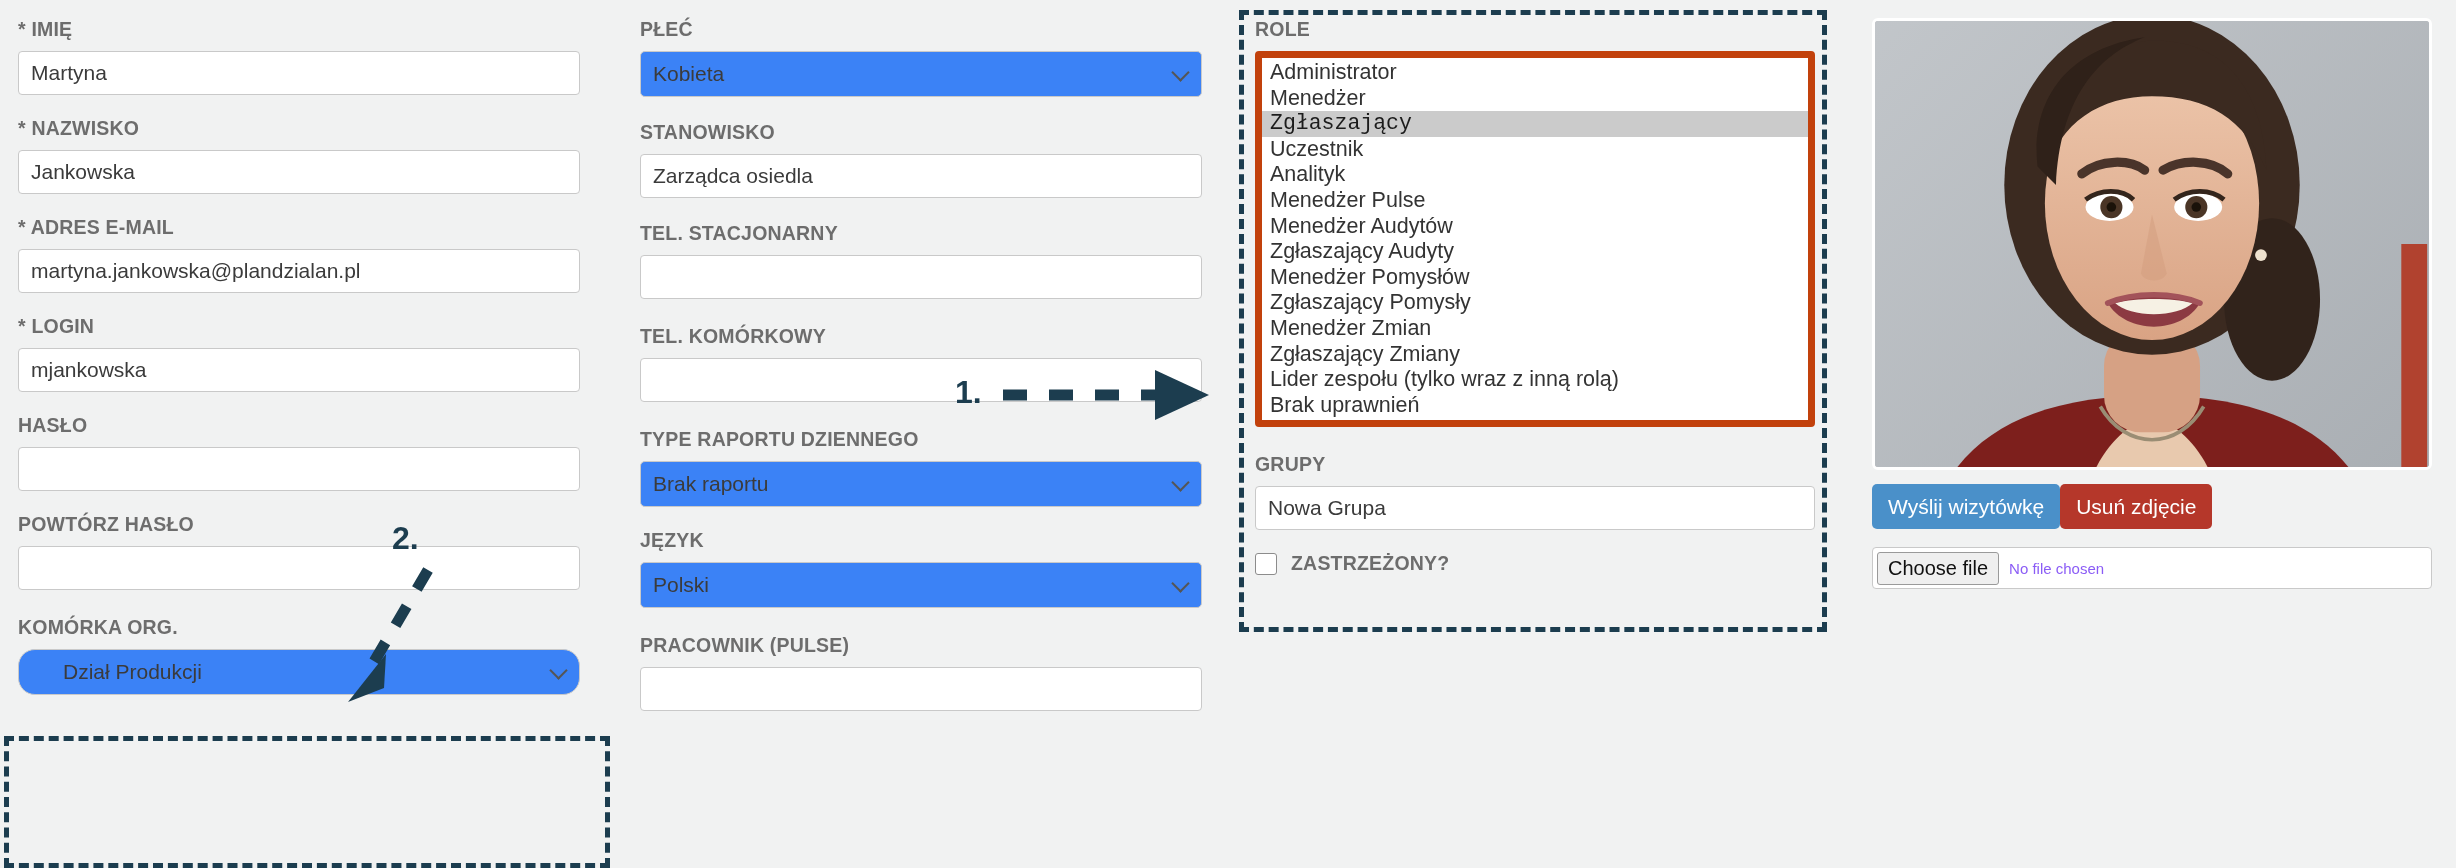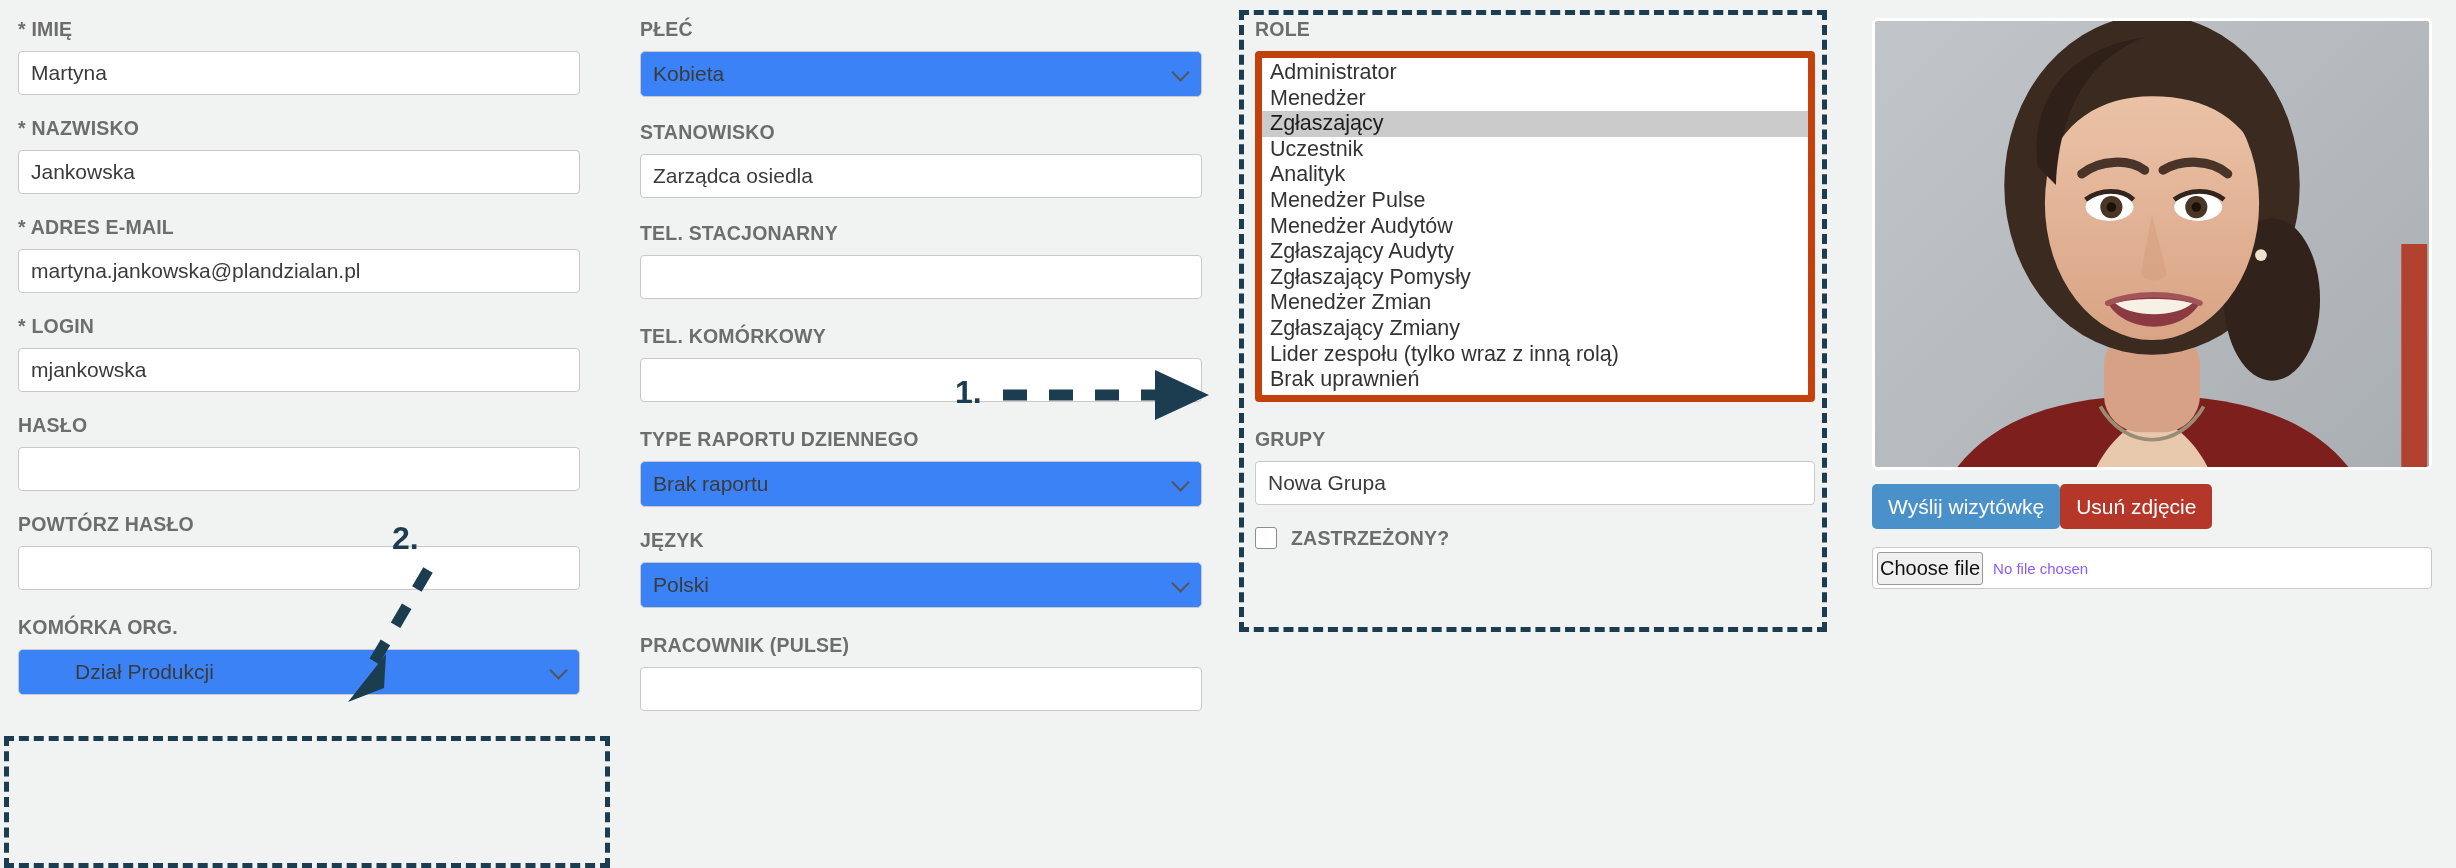--- a/index.html
+++ b/index.html
@@ -62,21 +62,21 @@
   }
   .sel .chev {
     position: absolute;
     right: 14px; top: 50%;
     width: 13px; height: 13px;
     margin-top: -8px;
     border-right: 2px solid #555;
     border-bottom: 2px solid #555;
     transform: rotate(45deg);
   }
-  .sel.indent { padding-left: 56px; }
+  .sel.indent { padding-left: 44px; border-radius: 17px; }
 
   .fgroup { margin-bottom: 22px; }
 
   
   .col {
     position: absolute;
     top: 18px;
   }
   .col-1 { left: 18px;   width: 562px; }
   .col-2 { left: 640px;  width: 562px; }
@@ -92,21 +92,21 @@
     padding: 2px 0;
     overflow: hidden;
   }
   .listbox .opt {
     font-size: 21.5px;
     color: #333;
     line-height: 25.6px;
     padding: 0 8px;
     white-space: nowrap;
   }
-  .listbox .opt.selected { background: #cbcbcb; color: #1c1c1c; }
+  .listbox .opt.selected { background: #cbcbcb; color: #1c1c1c; font-family: Liberation Mono, monospace; }
 
   
   .photo-frame {
     width: 100%;
     height: 452px;
     border-radius: 6px;
     overflow: hidden;
     background: #b9bcc0;
     border: 3px solid #fff;
   }
@@ -137,21 +137,21 @@
     display: flex;
     align-items: center;
     padding: 0 4px;
   }
   .file-btn {
     background: #efefef;
     border: 1px solid #9a9a9a;
     border-radius: 3px;
     font-size: 20px;
     color: #101010;
-    padding: 4px 2px;
+    padding: 4px 10px;
     font-family: "Liberation Sans", sans-serif;
     cursor: pointer;
     white-space: nowrap;
   }
   .file-name {
     font-size: 15px;
     color: #8b5cf6;
     margin-left: 10px;
     white-space: nowrap;
   }
@@ -294,20 +294,21 @@
       <span class="field-label">ROLE</span>
       <div class="listbox" id="roles-listbox">
           <div class="opt">Administrator</div>
           <div class="opt">Menedżer</div>
           <div class="opt selected">Zgłaszający</div>
           <div class="opt">Uczestnik</div>
           <div class="opt">Analityk</div>
           <div class="opt">Menedżer Pulse</div>
           <div class="opt">Menedżer Audytów</div>
           <div class="opt">Zgłaszający Audyty</div>
+          <div class="opt">Menedżer Pomysłów</div>
           <div class="opt">Zgłaszający Pomysły</div>
           <div class="opt">Menedżer Zmian</div>
           <div class="opt">Zgłaszający Zmiany</div>
           <div class="opt">Lider zespołu (tylko wraz z inną rolą)</div>
           <div class="opt">Brak uprawnień</div>
         </div>
     </div>
 
     <div class="fgroup" style="margin-top:26px;">
       <span class="field-label">GRUPY</span>

